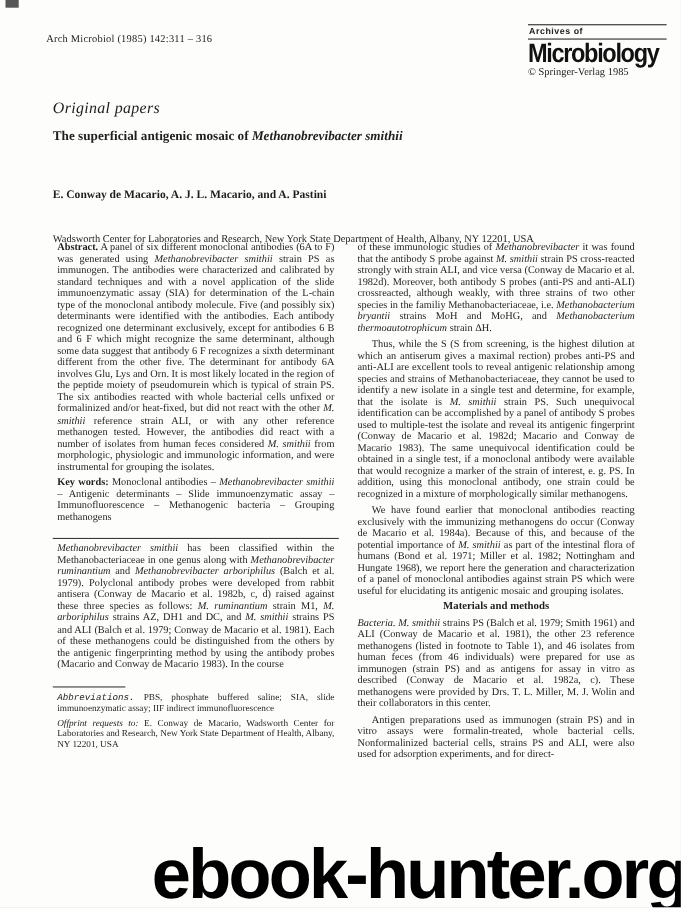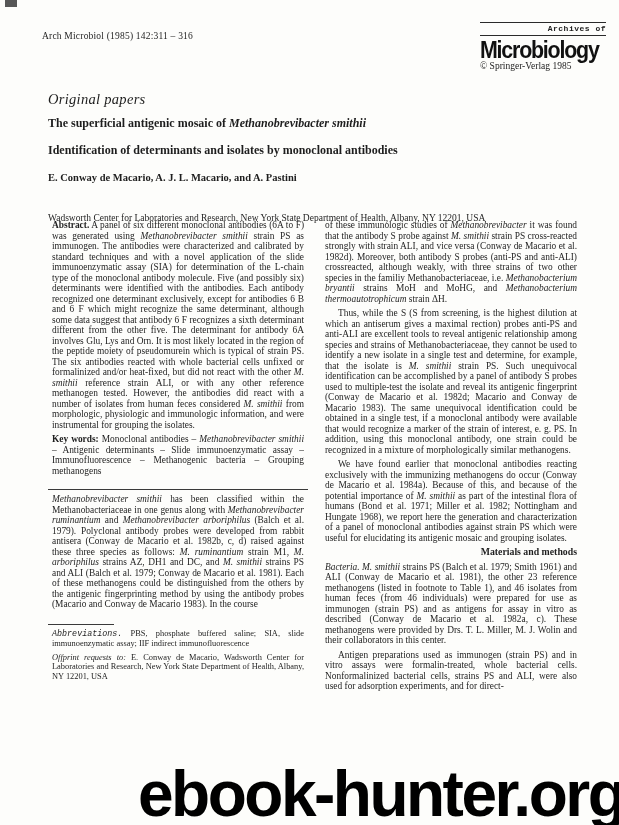--- a/index.html
+++ b/index.html
@@ -10,21 +10,21 @@
     overflow:hidden;
     font-family:"Liberation Serif", serif;
     color:#1e1e1e;
     margin:0 auto;
     box-sizing:border-box;
   }
   .scan-speck{position:absolute;left:5px;top:0;width:12px;height:7px;background:#3a3a3a;opacity:.85;}
   .citation{position:absolute;left:42px;top:31px;font-size:9.5px;letter-spacing:.2px;}
   .logo{position:absolute;left:480px;top:22px;width:126px;}
   .logo .rule{height:1px;background:#2a2a2a;}
-  .logo .archives{font-family:Liberation Mono, monospace;font-size:8px;font-weight:bold;letter-spacing:.5px;padding:1px 0 2px 1px;color:#222;text-align:right;}
+  .logo .archives{font-family:Liberation Sans, sans-serif;font-size:8px;font-weight:bold;letter-spacing:.5px;padding:1px 0 2px 1px;color:#222;}
   .logo .name{
     font-family:"Liberation Sans",sans-serif;font-weight:bold;font-size:21px;
     letter-spacing:-1.2px;transform:scale(1.02,1.15);transform-origin:left top;
     color:#111;line-height:22px;padding-top:1px;
   }
   .logo .copyright{font-size:9.5px;padding-top:2px;color:#222;}
   .section-label{position:absolute;left:48px;top:91px;font-style:italic;font-size:14.5px;letter-spacing:.3px;text-align:right;}
   .title{position:absolute;left:48px;top:114px;width:540px;font-weight:bold;font-size:12px;line-height:19px;}
   .subtitle{position:absolute;left:48px;top:143px;width:540px;font-weight:bold;font-size:12px;}
   .authors{position:absolute;left:48px;top:172px;width:540px;font-weight:bold;font-size:10.5px;}
@@ -34,21 +34,21 @@
     display:flex;gap:13px;
   }
   .col{width:260px;font-size:9.4px;line-height:10.5px;text-align:justify;hyphens:auto;}
   .col p{margin:4px;}
   .para-indent{text-indent:13px;}
   .keywords{margin-top:10px;}
   .col-rule{height:1px;background:#3a3a3a;margin:13px 0 0 0;}
   .intro{margin-top:27px;}
   .footnote-rule{width:66px;height:1px;background:#3a3a3a;margin:14px 0 4px 0;}
   .footnote{font-size:8.4px;line-height:9.6px;text-align:justify;}
-  .methods-heading{font-weight:bold;font-size:9.8px;margin:14px 0 7px 0;text-align:right;}
+  .methods-heading{font-weight:bold;font-size:9.8px;margin:14px 0 7px 0;text-align:center;}
   .watermark{
     position:absolute;left:138px;top:757px;z-index:10;
     font-family:"Liberation Sans",sans-serif;font-weight:bold;
     font-size:64px;letter-spacing:-2.5px;color:#000;white-space:nowrap;
   }
 </style>
 </head>
 <body>
 
 <div class="page">
@@ -61,21 +61,20 @@
     <div class="rule"></div>
     <div class="archives">Archives of</div>
     <div class="rule"></div>
     <div class="name">Microbiology</div>
     <div class="copyright">© Springer-Verlag 1985</div>
   </div>
 
   <div class="section-label">Original papers</div>
 
   <h1 class="title" style="margin:0"><span>The superficial antigenic mosaic of </span><span style="font-style: italic;">Methanobrevibacter smithii</span></h1>
-  <h2 class="subtitle" style="margin:0">Identification of determinants and isolates by monoclonal antibodies</h2>
   <div class="authors">E. Conway de Macario, A. J. L. Macario, and A. Pastini</div>
   <div class="affiliation">Wadsworth Center for Laboratories and Research, New York State Department of Health, Albany, NY 12201, USA</div>
 
   <div class="columns">
 
     <div class="col">
       <p><span style="font-weight: bold;">Abstract.</span><span> A panel of six different monoclonal antibodies (6A to F) was generated using </span><span style="font-style: italic;">Methanobrevibacter smithii</span><span> strain PS as immunogen. The antibodies were characterized and calibrated by standard techniques and with a novel application of the slide immunoenzymatic assay (SIA) for determination of the L-chain type of the monoclonal antibody molecule. Five (and possibly six) determinants were identified with the antibodies. Each antibody recognized one determinant exclusively, except for antibodies 6 B and 6 F which might recognize the same determinant, although some data suggest that antibody 6 F recognizes a sixth determinant different from the other five. The determinant for antibody 6A involves Glu, Lys and Orn. It is most likely located in the region of the peptide moiety of pseudomurein which is typical of strain PS. The six antibodies reacted with whole bacterial cells unfixed or formalinized and/or heat-fixed, but did not react with the other </span><span style="font-style: italic;">M. smithii</span><span> reference strain ALI, or with any other reference methanogen tested. However, the antibodies did react with a number of isolates from human feces considered </span><span style="font-style: italic;">M. smithii</span><span> from morphologic, physiologic and immunologic information, and were instrumental for grouping the isolates.</span></p>
       <p class="keywords"><span style="font-weight: bold;">Key words:</span><span> Monoclonal antibodies – </span><span style="font-style: italic;">Methanobrevibacter smithii</span><span> – Antigenic determinants – Slide immunoenzymatic assay – Immunofluorescence – Methanogenic bacteria – Grouping methanogens</span></p>
       <div class="col-rule"></div>
       <p class="intro"><span style="font-style: italic;">Methanobrevibacter smithii</span><span> has been classified within the Methanobacteriaceae in one genus along with </span><span style="font-style: italic;">Methanobrevibacter ruminantium</span><span> and </span><span style="font-style: italic;">Methanobrevibacter arboriphilus</span><span> (Balch et al. 1979). Polyclonal antibody probes were developed from rabbit antisera (Conway de Macario et al. 1982b, c, d) raised against these three species as follows: </span><span style="font-style: italic;">M. ruminantium</span><span> strain M1, </span><span style="font-style: italic;">M. arboriphilus</span><span> strains AZ, DH1 and DC, and </span><span style="font-style: italic;">M. smithii</span><span> strains PS and ALI (Balch et al. 1979; Conway de Macario et al. 1981). Each of these methanogens could be distinguished from the others by the antigenic fingerprinting method by using the antibody probes (Macario and Conway de Macario 1983). In the course</span></p>

